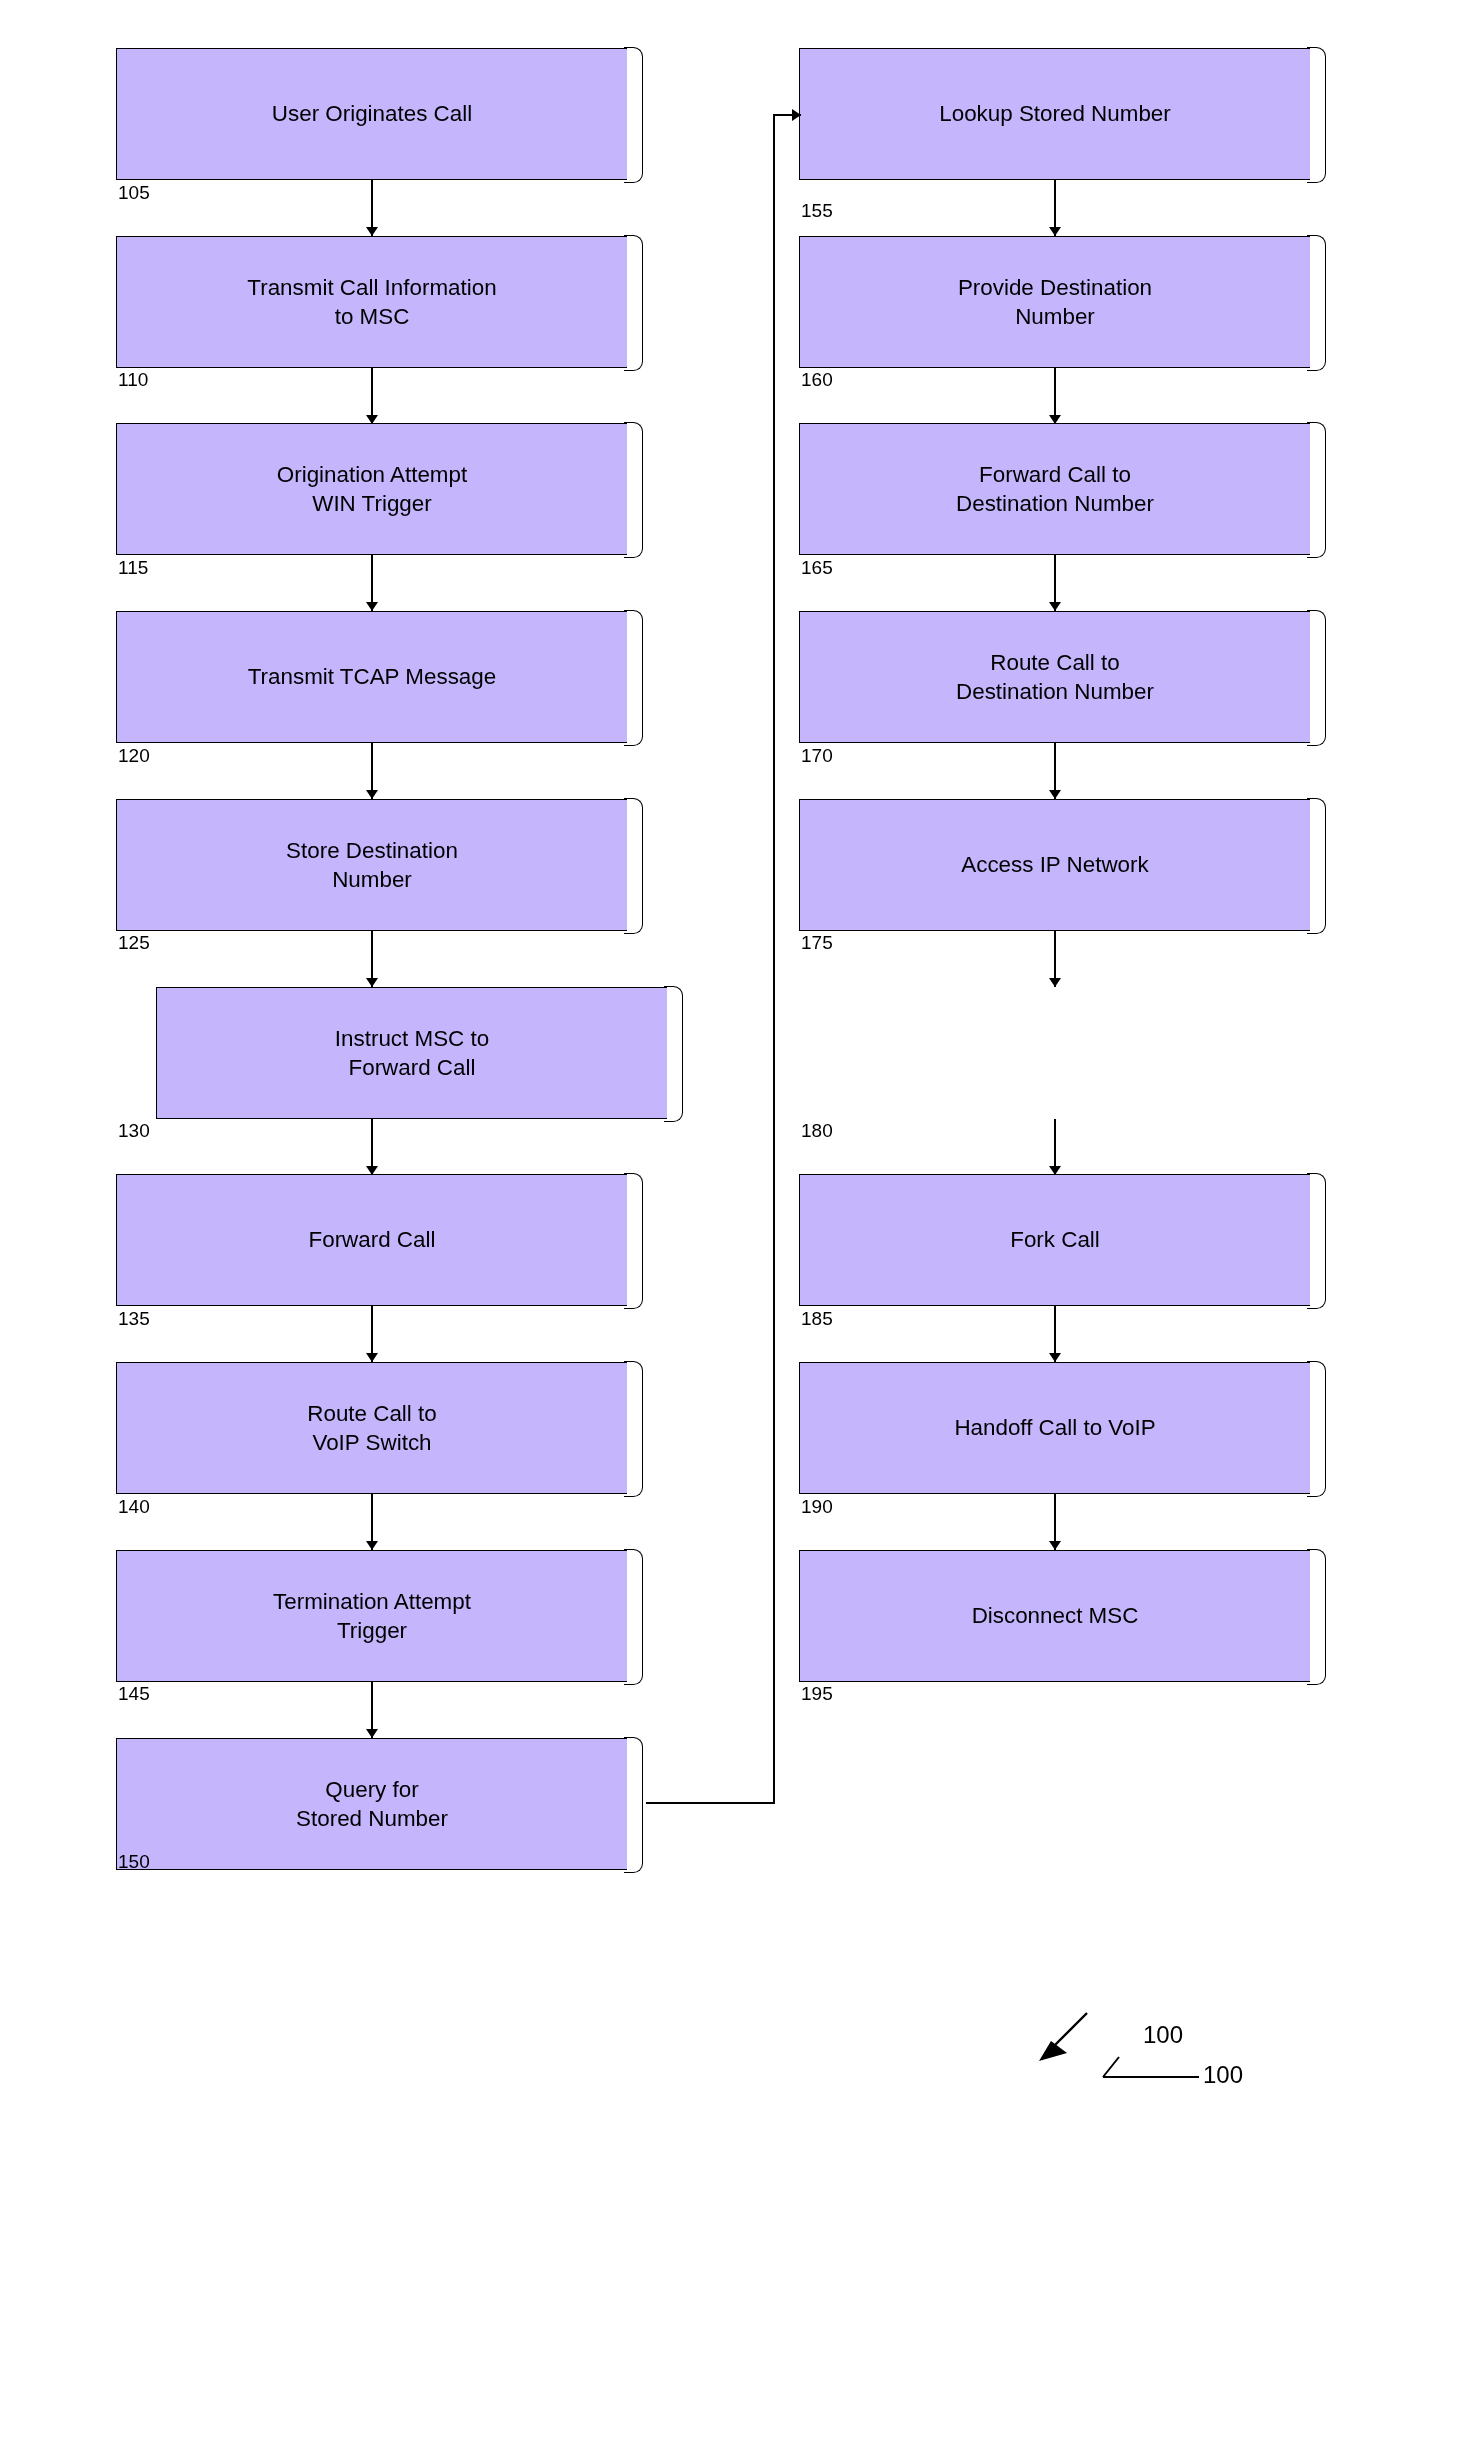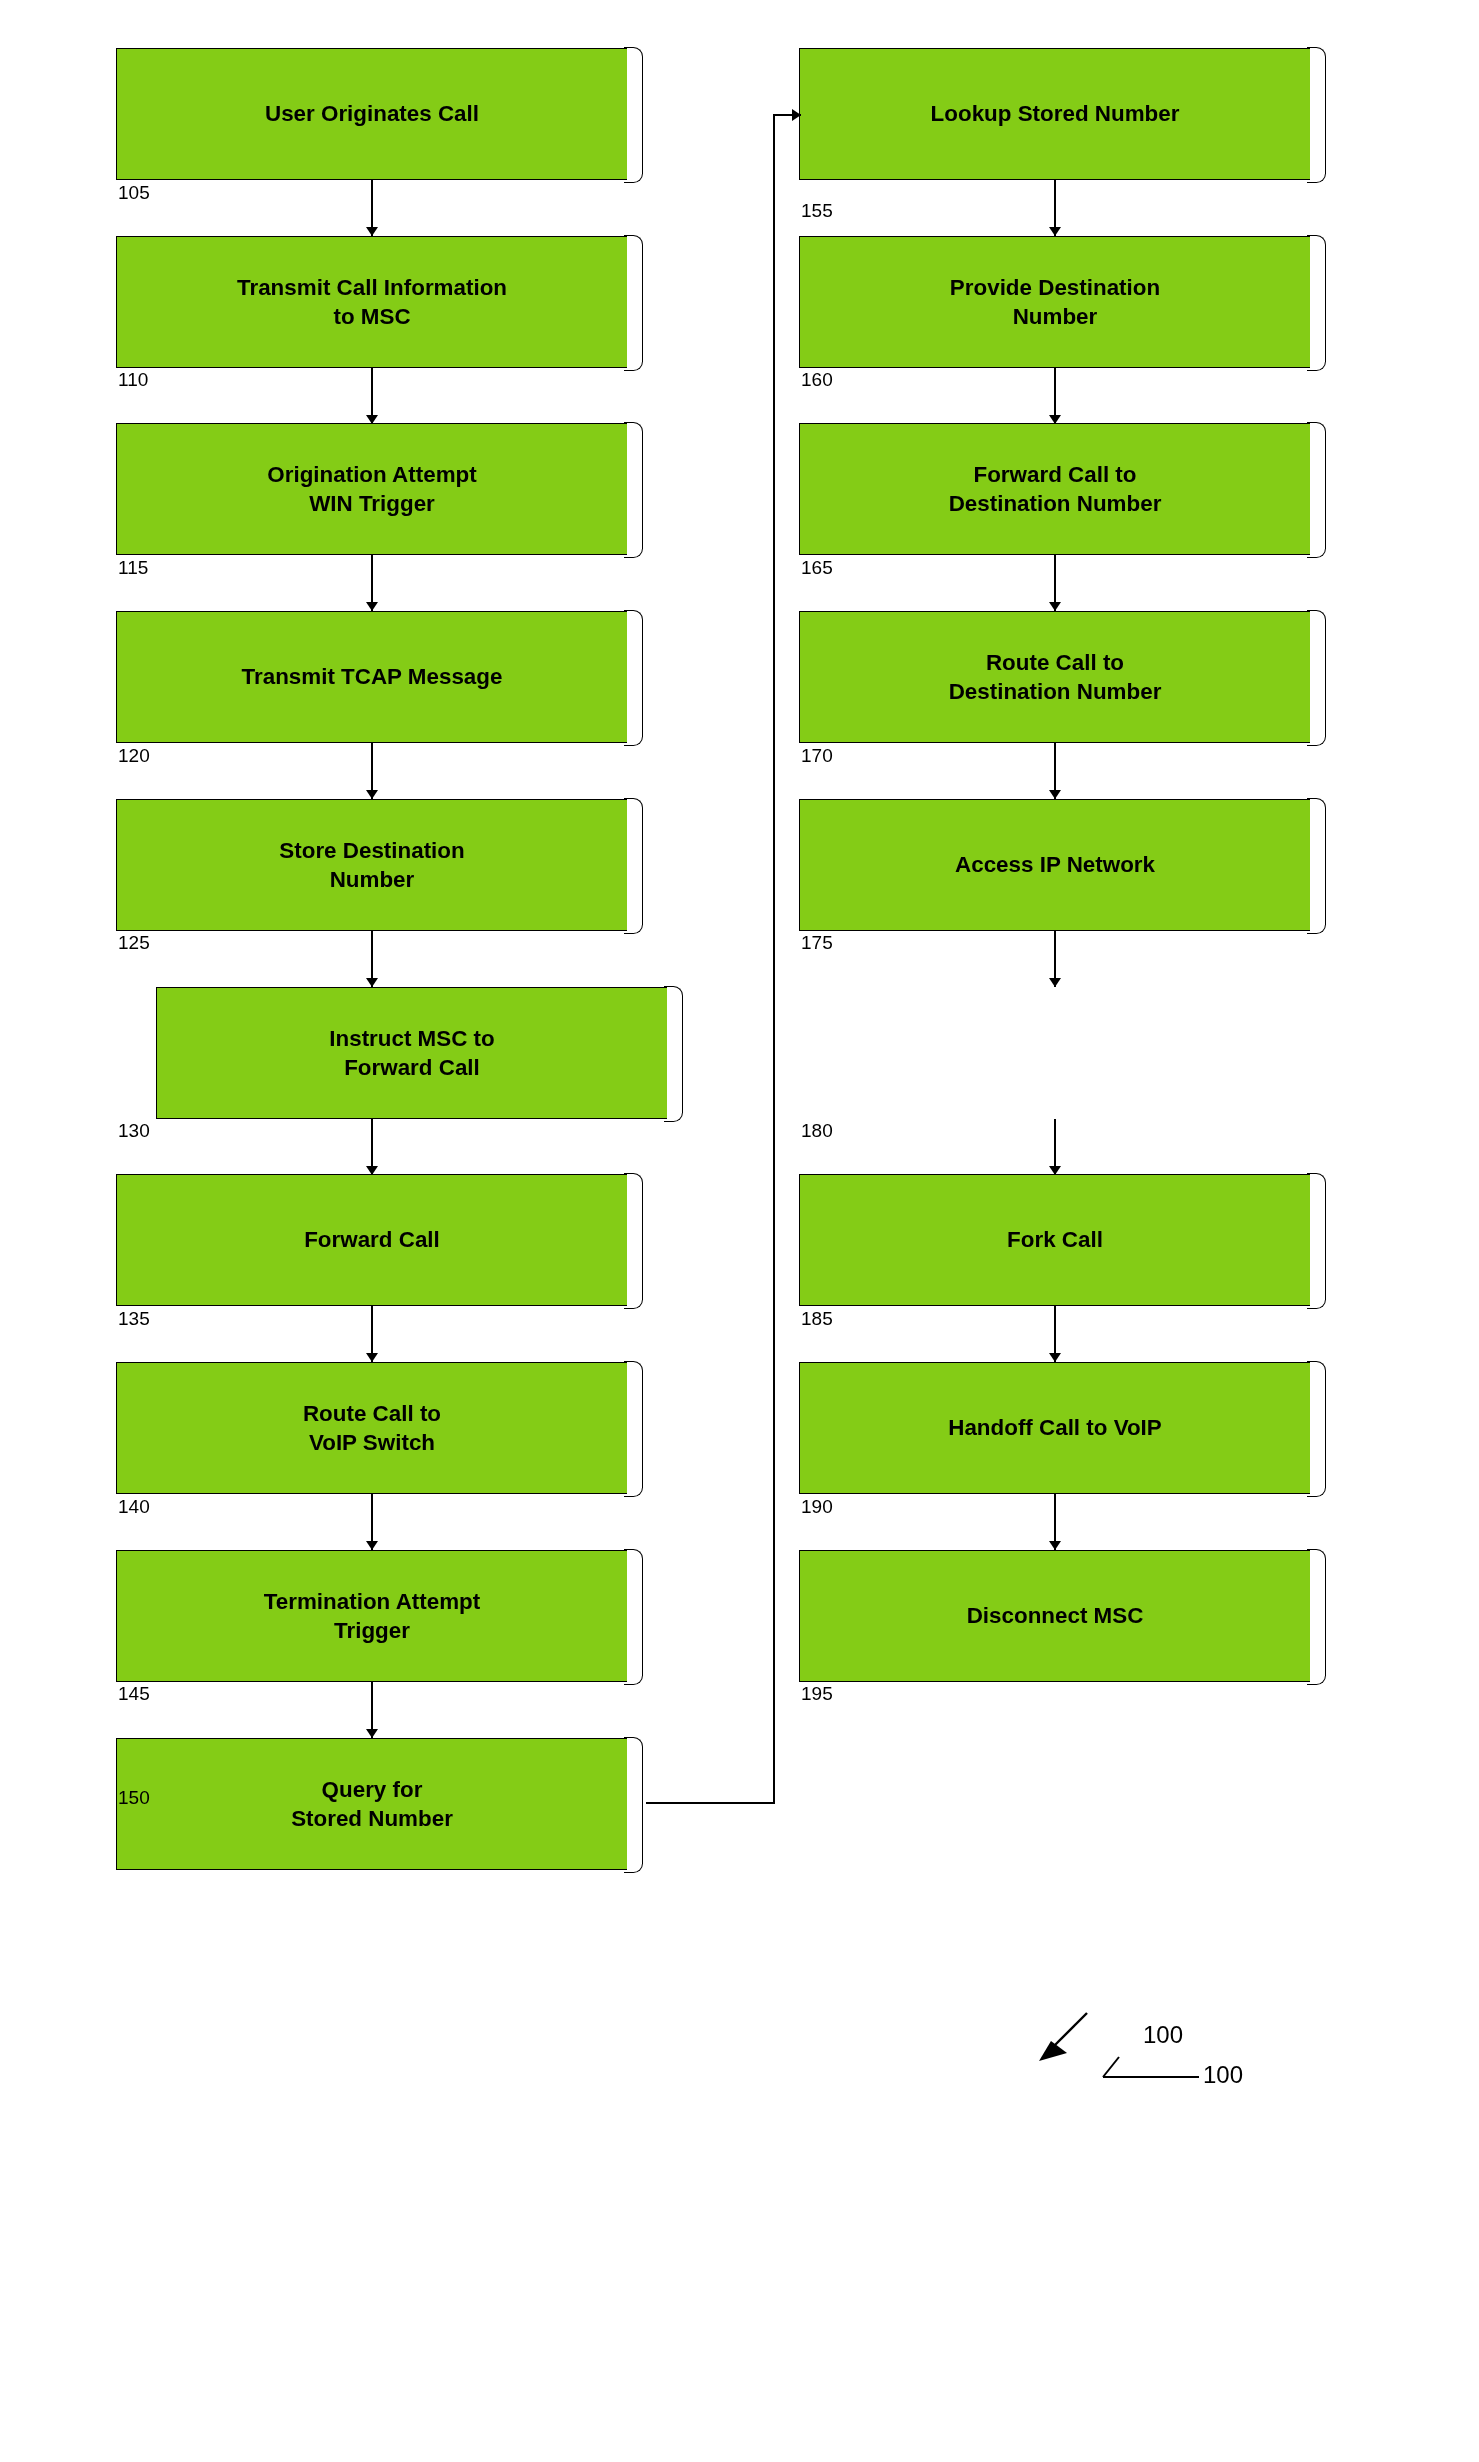--- a/index.html
+++ b/index.html
@@ -30,22 +30,21 @@
       font-size: 22.4px;
       font-family: Arial, sans-serif;
       line-height: 1.3;
     }
 
     
     
     .box-bracket-right {
       border-right: none;
       position: absolute;
-      background: #84cc16;
-      font-weight: bold;
+      background: #c4b5fd;
     }
     .box-bracket-right::after {
       content: '';
       position: absolute;
       right: -16px;
       top: -1.6px;
       width: 17.6px;
       height: calc(100% + 3.2px);
       border-top: 1.6px solid #000;
       border-right: 1.6px solid #000;
@@ -170,21 +169,21 @@
   <div class="flowchart-box box-bracket-right" style="left:116px; top:1550px; width:511px; height:132px;">
     <span>Termination Attempt<br>Trigger</span>
   </div>
   <span class="node-label" style="left:118px; top:1683px;">145</span>
 
   <div class="arrow-down" style="left:371px; top:1682px; height:56px;"></div>
 
   <div class="flowchart-box box-bracket-right" style="left:116px; top:1738px; width:511px; height:132px;">
     <span>Query for<br>Stored Number</span>
   </div>
-  <span class="node-label" style="left:118px; top:1787px;text-align:center;">150</span>
+  <span class="node-label" style="left:118px; top:1851px;text-align:center;">150</span>
 
   <div class="flowchart-box box-bracket-right" style="left:799px; top:48px; width:511px; height:132px;">
     <span>Lookup Stored Number</span>
   </div>
   <span class="node-label" style="left:801px; top:182px;margin-top:18px;">155</span>
 
   <div class="arrow-down" style="left:1054px; top:180px; height:56px;"></div>
 
   <div class="flowchart-box box-bracket-right" style="left:799px; top:236px; width:511px; height:132px;text-align:center;">
     <span>Provide Destination<br>Number</span>

